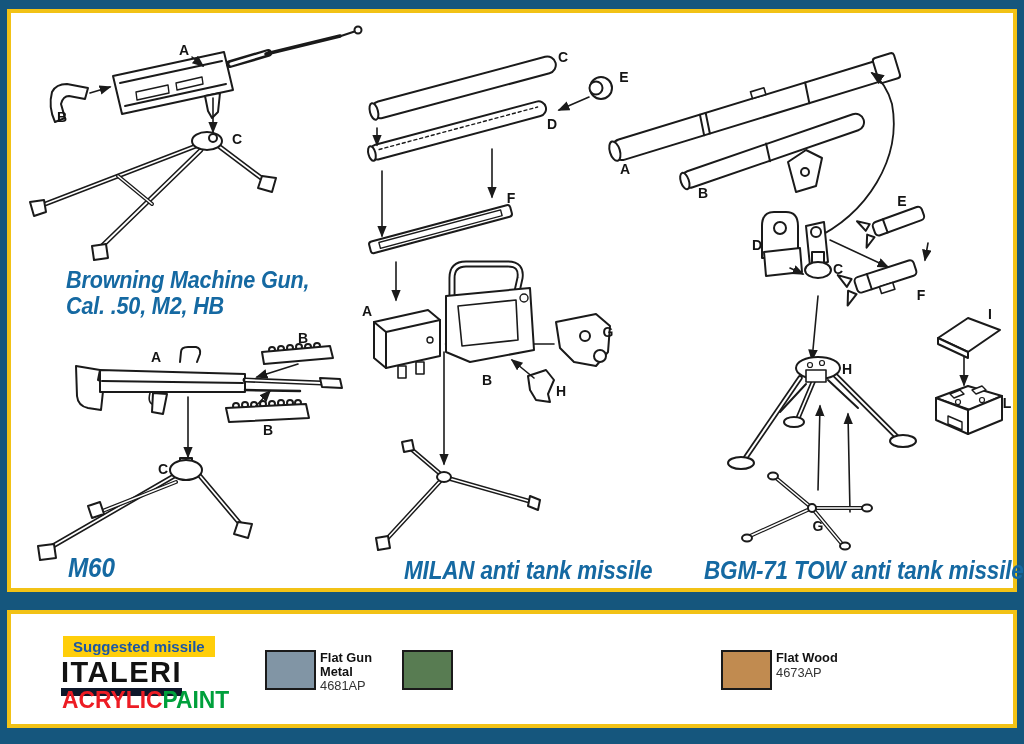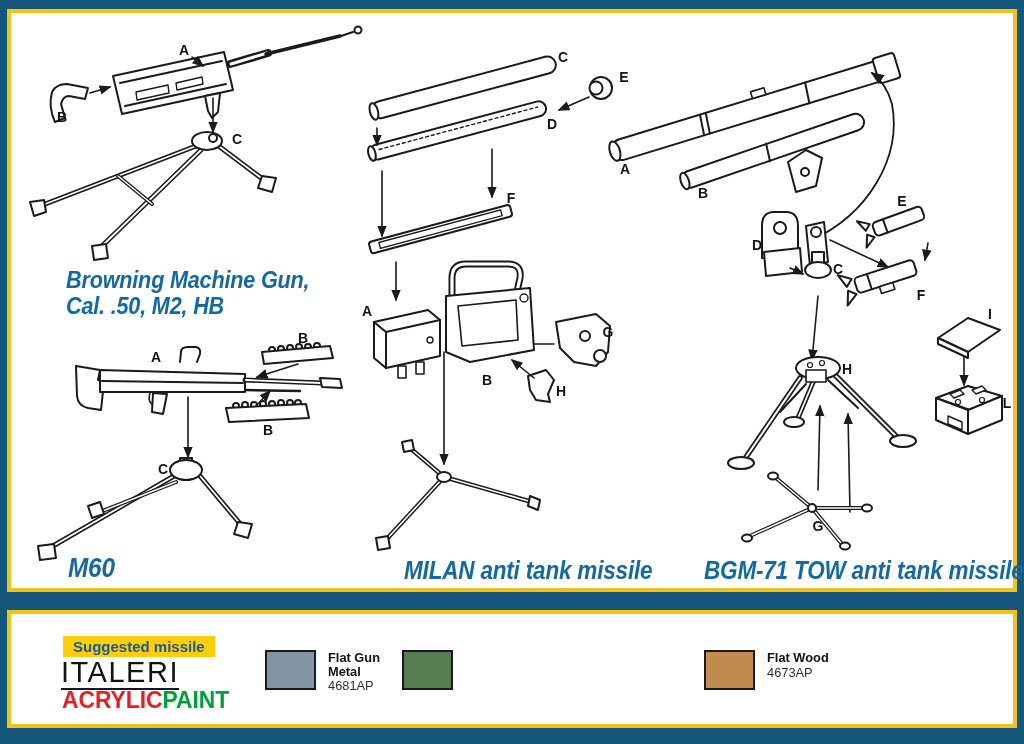--- a/index.html
+++ b/index.html
@@ -13,29 +13,29 @@
         font-weight:bold;font-size:14px;color:#141414;}
   .caption{position:absolute;z-index:6;color:#1569A2;font-style:italic;font-weight:bold;
         transform:scaleX(0.9);transform-origin:0 0;white-space:nowrap;letter-spacing:-0.2px;}
   .cap-browning{left:66px;top:267px;font-size:24px;line-height:26px;}
   .cap-m60{left:68px;top:553px;font-size:27px;}
   .cap-milan{left:404px;top:556px;font-size:25px;}
   .cap-tow{left:704px;top:556px;font-size:25px;}
   
   .suggested{position:absolute;z-index:6;left:63px;top:636px;background:#FFCE0A;
         color:#1C57A5;font-weight:bold;font-size:15px;padding:2px 10px;white-space:nowrap;}
-  .brand{position:absolute;z-index:6;left:61px;top:658px;color:#121212;font-weight:normal;
-        font-size:29px;letter-spacing:1.5px;border-bottom:2px solid #0f172a;padding-bottom:1px;line-height:29px;}
+  .brand{position:absolute;z-index:6;left:61px;top:658px;color:#121212;font-weight:bold;
+        font-size:29px;letter-spacing:1.5px;border-bottom:8px solid #0f172a;padding-bottom:1px;line-height:29px;}
   .brand2{position:absolute;z-index:6;left:62px;top:688px;font-weight:bold;font-size:24px;
         transform:scaleX(0.95);transform-origin:0 0;line-height:24px;white-space:nowrap;}
   .brand2 .red{color:#ED1C24;}
   .brand2 .green{color:#00A03C;}
   .paint{position:absolute;z-index:6;top:650px;display:flex;align-items:flex-start;}
   .swatch{width:51px;height:40px;border:2px solid #1a1a1a;box-sizing:border-box;flex:none;}
-  .plabel{margin-left:12px;padding-top:1px;}
+  .plabel{margin-left:4px;padding-top:1px;}
   .pname{font-weight:bold;font-size:13.5px;line-height:13.5px;color:#111;
         transform:scaleX(0.95);transform-origin:0 0;white-space:nowrap;}
   .pcode{font-size:13.5px;line-height:13.5px;color:#333;margin-top:1px;
         transform:scaleX(0.95);transform-origin:0 0;}
 </style>
 </head>
 <body>
 
 <div class="page">
 
@@ -377,21 +377,21 @@
     <div class="swatch" style="background: rgb(129, 149, 165);"></div>
     <div class="plabel">
       <div class="pname">Flat Gun</div>
       <div class="pname">Metal</div>
       <div class="pcode">4681AP</div>
     </div>
   </div>
   <div class="paint" style="left:402px">
     <div class="swatch" style="background: rgb(88, 124, 82);"></div>
   </div>
-  <div class="paint" style="left:704px">
+  <div class="paint" style="left:721px">
     <div class="swatch" style="background: rgb(193, 139, 80);"></div>
     <div class="plabel">
       <div class="pname">Flat Wood</div>
       <div class="pname"></div>
       <div class="pcode">4673AP</div>
     </div>
   </div>
 
 </div>
 

